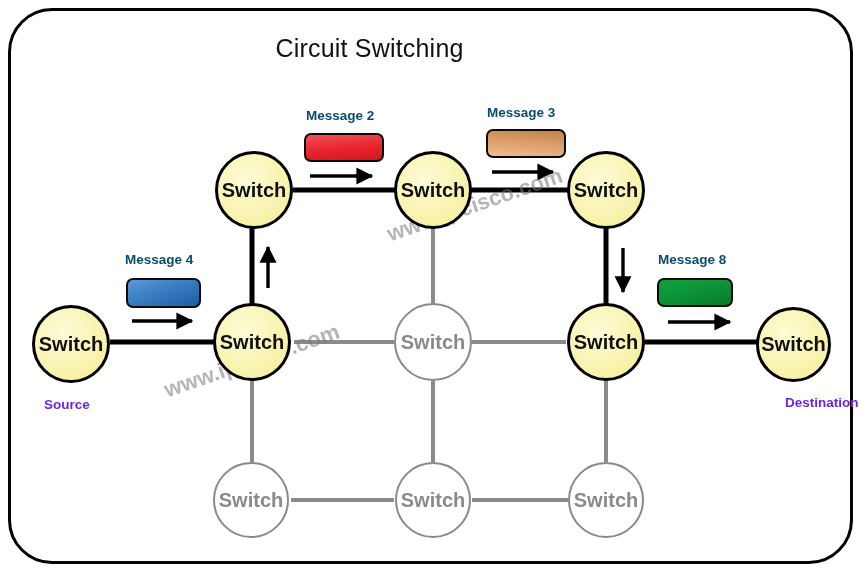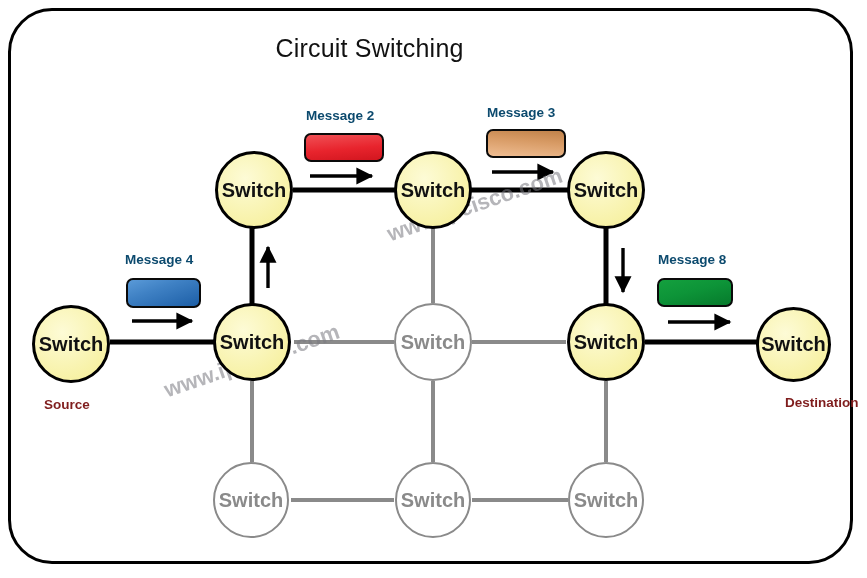--- a/index.html
+++ b/index.html
@@ -86,21 +86,21 @@
   }
   .msg-blue   { background-image: linear-gradient(160deg, #5a9ad8 0%, #3f81c4 38%, #1c5ea6 100%); }
   .msg-red    { background-image: linear-gradient(175deg, #f05055 0%, #e8242d 55%, #d2161f 100%); }
   .msg-tan    { background-image: linear-gradient(185deg, #c0824a 0%, #d79a64 40%, #efbd92 100%); }
   .msg-green  { background-image: linear-gradient(165deg, #14a03e 0%, #0d9438 45%, #067a2c 100%); }
   
   .endpoint-label {
     position: absolute;
     font-size: 13.5px;
     font-weight: bold;
-    color: #7f1d1d;
+    color: #6d28d9;
     white-space: nowrap;
   }
   
   .watermark {
     position: absolute;
     font-size: 22px;
     font-weight: bold;
     color: rgba(120,120,128,0.55);
     white-space: nowrap;
     user-select: none;

